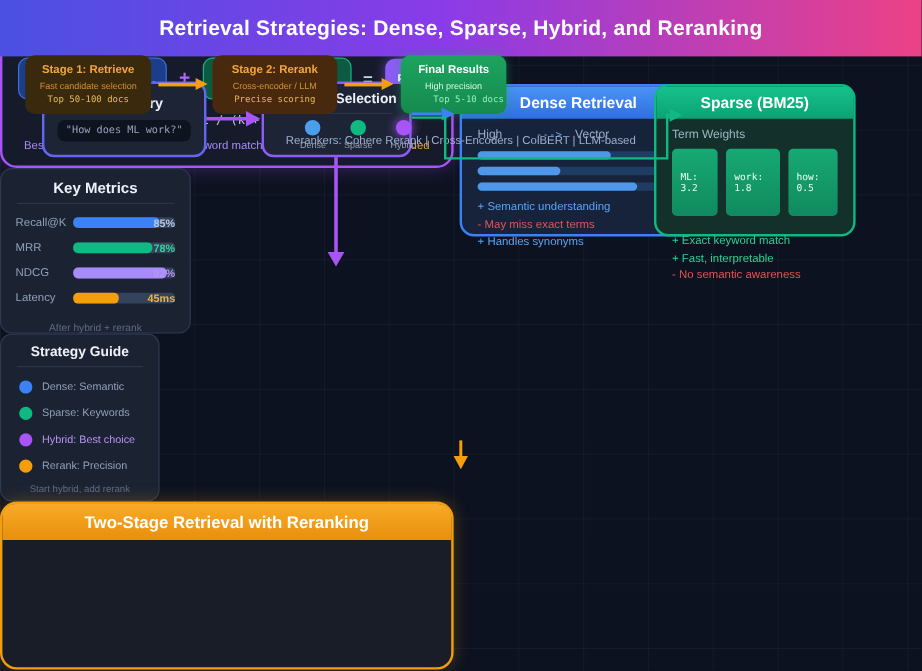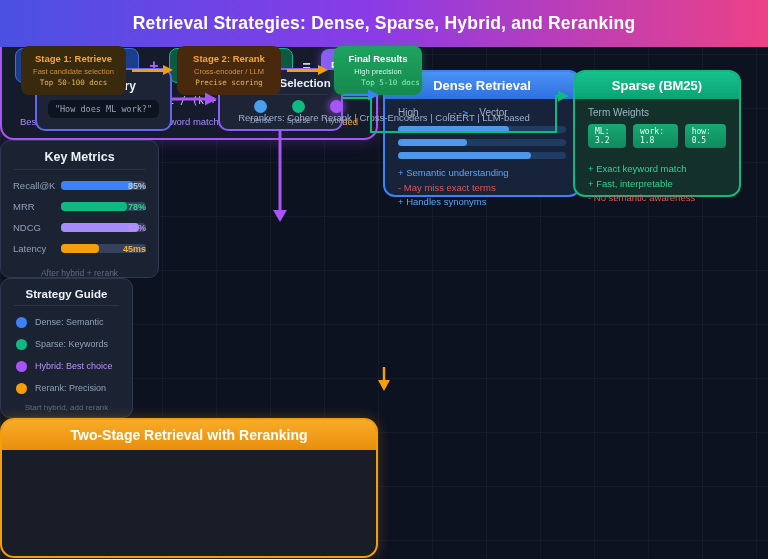--- a/index.html
+++ b/index.html
@@ -43,39 +43,39 @@
   #strategy-selection .panel-title { font-size:11.5px; margin-top:7px; }
   .dots-row { display:flex; justify-content:center; gap:15px; margin-top:4px;padding-left:36px; }
   .dot-opt { display:flex; flex-direction:column; align-items:center; }
   .dot { width:13px; height:13px; border-radius:50%; }
   .dot.glow { box-shadow:0 0 7px 2px rgba(168,85,247,0.55); }
   .dot-label { font-size:7.5px; color:#95a1b5; margin-top:3px; }
 
   
   .ret-card { position:absolute; width:198px; height:127px; border-radius:12px; overflow:visible; }
   #dense-card { left:383px; top:70px; border:2px solid #3b82f6; background:#17233b; }
-  #sparse-card { left:573px; top:70px; width:168px; border:2px solid #10b981; background:#13302b; }
+  #sparse-card { left:545px; top:70px; width:168px; border:2px solid #10b981; background:#13302b; }
   .ret-header { height:27px; line-height:27px; text-align:center; color:#fff; font-weight:bold;
     font-size:13px; border-radius:9px 9px 0 0; }
   #dense-card .ret-header { background:linear-gradient(180deg,#4b93f5,#2e6fe0); }
   #sparse-card .ret-header { background:linear-gradient(180deg,#16c28c,#0ca273); }
   .ret-body { padding:8px 13px 0; }
 
   .flow-row { font-size:10px; color:#9fadc4; }
   .flow-row .flow-arrow { font-family:"DejaVu Sans Mono", monospace; font-size:9px; color:#60a5fa; margin:0 11px 0 28px; }
   .vbars { margin-top:8px; }
   .vbar { position:relative; height:7px; border-radius:4px; background:#1f3c63; margin-bottom:6px; }
   .vbar-fill { position:absolute; left:0; top:0; bottom:0; border-radius:4px; }
 
   .points { margin-top:7px; }
   .points div { font-size:9.5px; line-height:1.55; }
 
   .tw-label { font-size:10px; color:#9fb4c4; margin-bottom:6px; }
   .chips-row { display:flex; gap:7px; }
-  .chip { background:linear-gradient(180deg,#17a974,#108a5e); border-radius:4px; padding:3px 7px;
+  .chip { background:linear-gradient(180deg,#17a974,#108a5e); border-radius:4px; padding:19px 7px;
     font-family:"DejaVu Sans Mono", monospace; font-size:8px; color:#eafff5; }
   #sparse-card .points { margin-top:14px; }
 
   
   #hybrid { left:196px; top:225px; width:378px; height:140px; border:2px solid #a855f7;
     border-radius:14px; background:#161b2b; box-shadow:0 0 16px rgba(168,85,247,0.3); }
   #hybrid .hy-header { height:31px; line-height:31px; text-align:center; color:#fff; font-weight:bold;
     font-size:14.5px; border-radius:11px 11px 0 0; background:linear-gradient(180deg,#a966f5,#8d3fe9); }
   .scores-row { display:flex; align-items:center; justify-content:center; gap:10px; margin-top:15px; }
   .score-box { width:124px; border-radius:8px; text-align:center; padding:4px 0 5px; }

